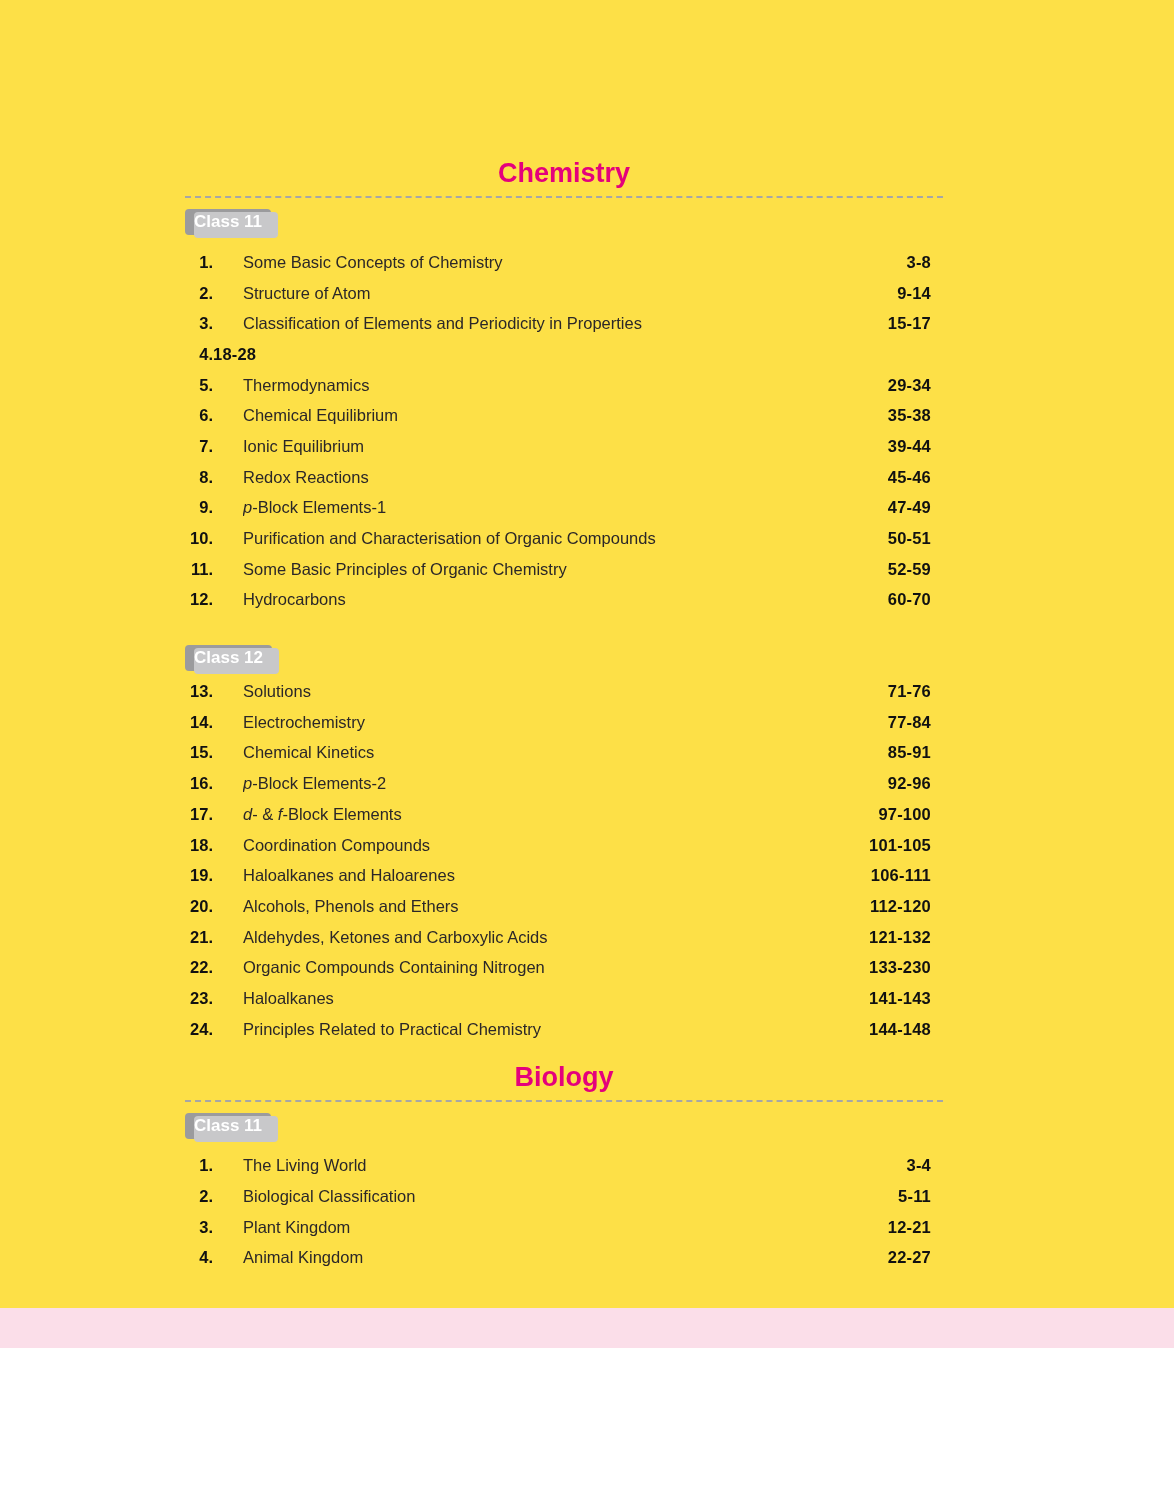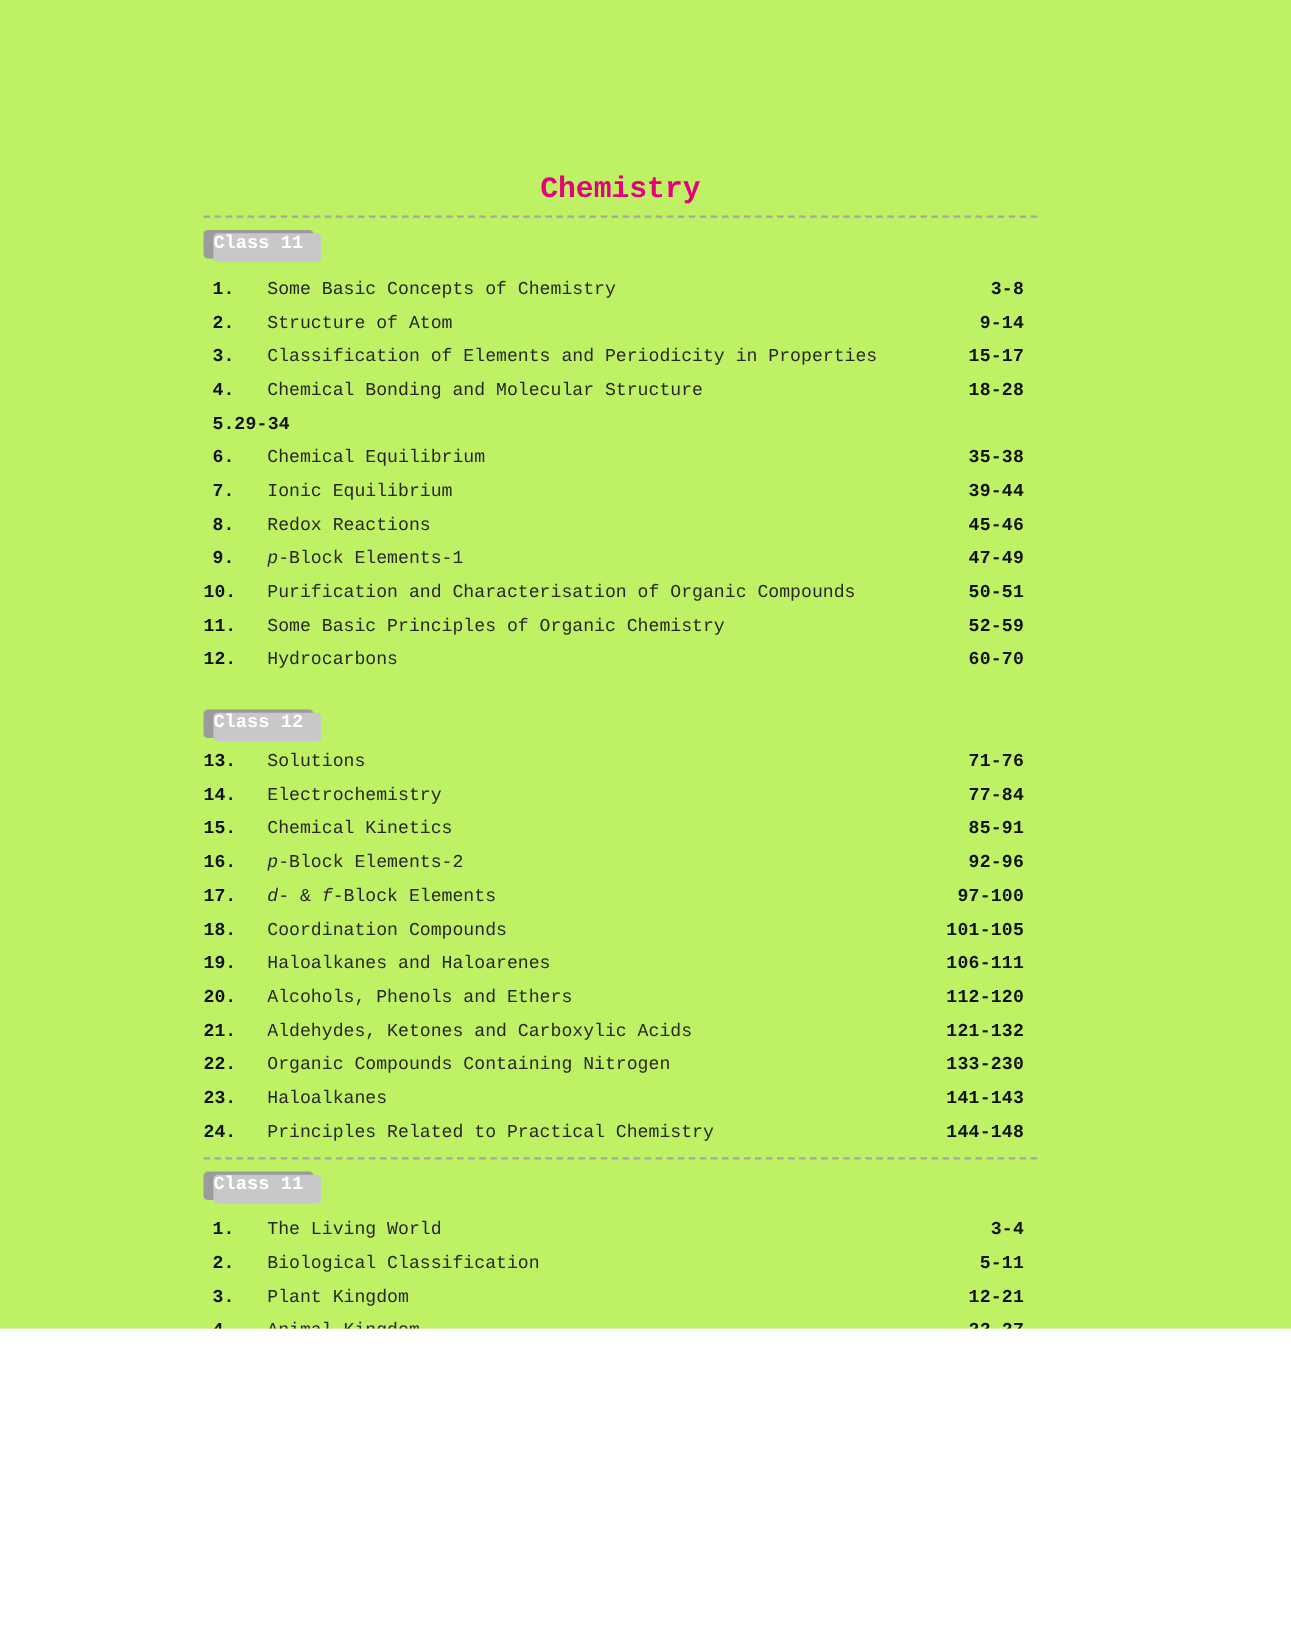--- a/index.html
+++ b/index.html
@@ -1,23 +1,23 @@
 <!DOCTYPE html>
 <html style="--accent: #e4017c; --badge-bg: #9b9b9d; --badge-shadow: #c8c8ca; --badge-text: #ffffff; --band: #fbdee9;"><head>
 <meta charset="utf-8">
 <style>
   * { margin: 0; padding: 0; box-sizing: border-box; }
   html, body { background: #ffffff; }
   .page {
     position: relative;
     width: 1174px;
-    height: 1208px;
-    background: #bef264;
+    height: 1348px;
+    background: #fde047;
     overflow: hidden;
-    font-family: Liberation Mono, monospace;
+    font-family: Liberation Sans, sans-serif;
   }
   .content {
     position: absolute;
     left: 185px;
     top: 0;
     width: 758px;
   }
   .section-title {
     text-align: center;
     font-size: 27px;
@@ -115,25 +115,25 @@
           <span class="ttl">Structure of Atom</span>
           <span class="pgs">9-14</span>
         </div>
         <div class="row">
           <span class="num">3.</span>
           <span class="ttl">Classification of Elements and Periodicity in Properties</span>
           <span class="pgs">15-17</span>
         </div>
         <div class="row">
           <span class="num">4.</span>
-          <span class="ttl">Chemical Bonding and Molecular Structure</span>
           <span class="pgs">18-28</span>
         </div>
         <div class="row">
           <span class="num">5.</span>
+          <span class="ttl">Thermodynamics</span>
           <span class="pgs">29-34</span>
         </div>
         <div class="row">
           <span class="num">6.</span>
           <span class="ttl">Chemical Equilibrium</span>
           <span class="pgs">35-38</span>
         </div>
         <div class="row">
           <span class="num">7.</span>
           <span class="ttl">Ionic Equilibrium</span>
@@ -221,20 +221,21 @@
           <span class="num">23.</span>
           <span class="ttl">Haloalkanes</span>
           <span class="pgs">141-143</span>
         </div>
         <div class="row">
           <span class="num">24.</span>
           <span class="ttl">Principles Related to Practical Chemistry</span>
           <span class="pgs">144-148</span>
         </div>
       </div>
+      <div class="section-title">Biology</div>
       <div class="rule"></div>
       <div class="badge-row"><span class="badge">Class 11</span></div>
       <div class="chapters">
         <div class="row">
           <span class="num">1.</span>
           <span class="ttl">The Living World</span>
           <span class="pgs">3-4</span>
         </div>
         <div class="row">
           <span class="num">2.</span>

